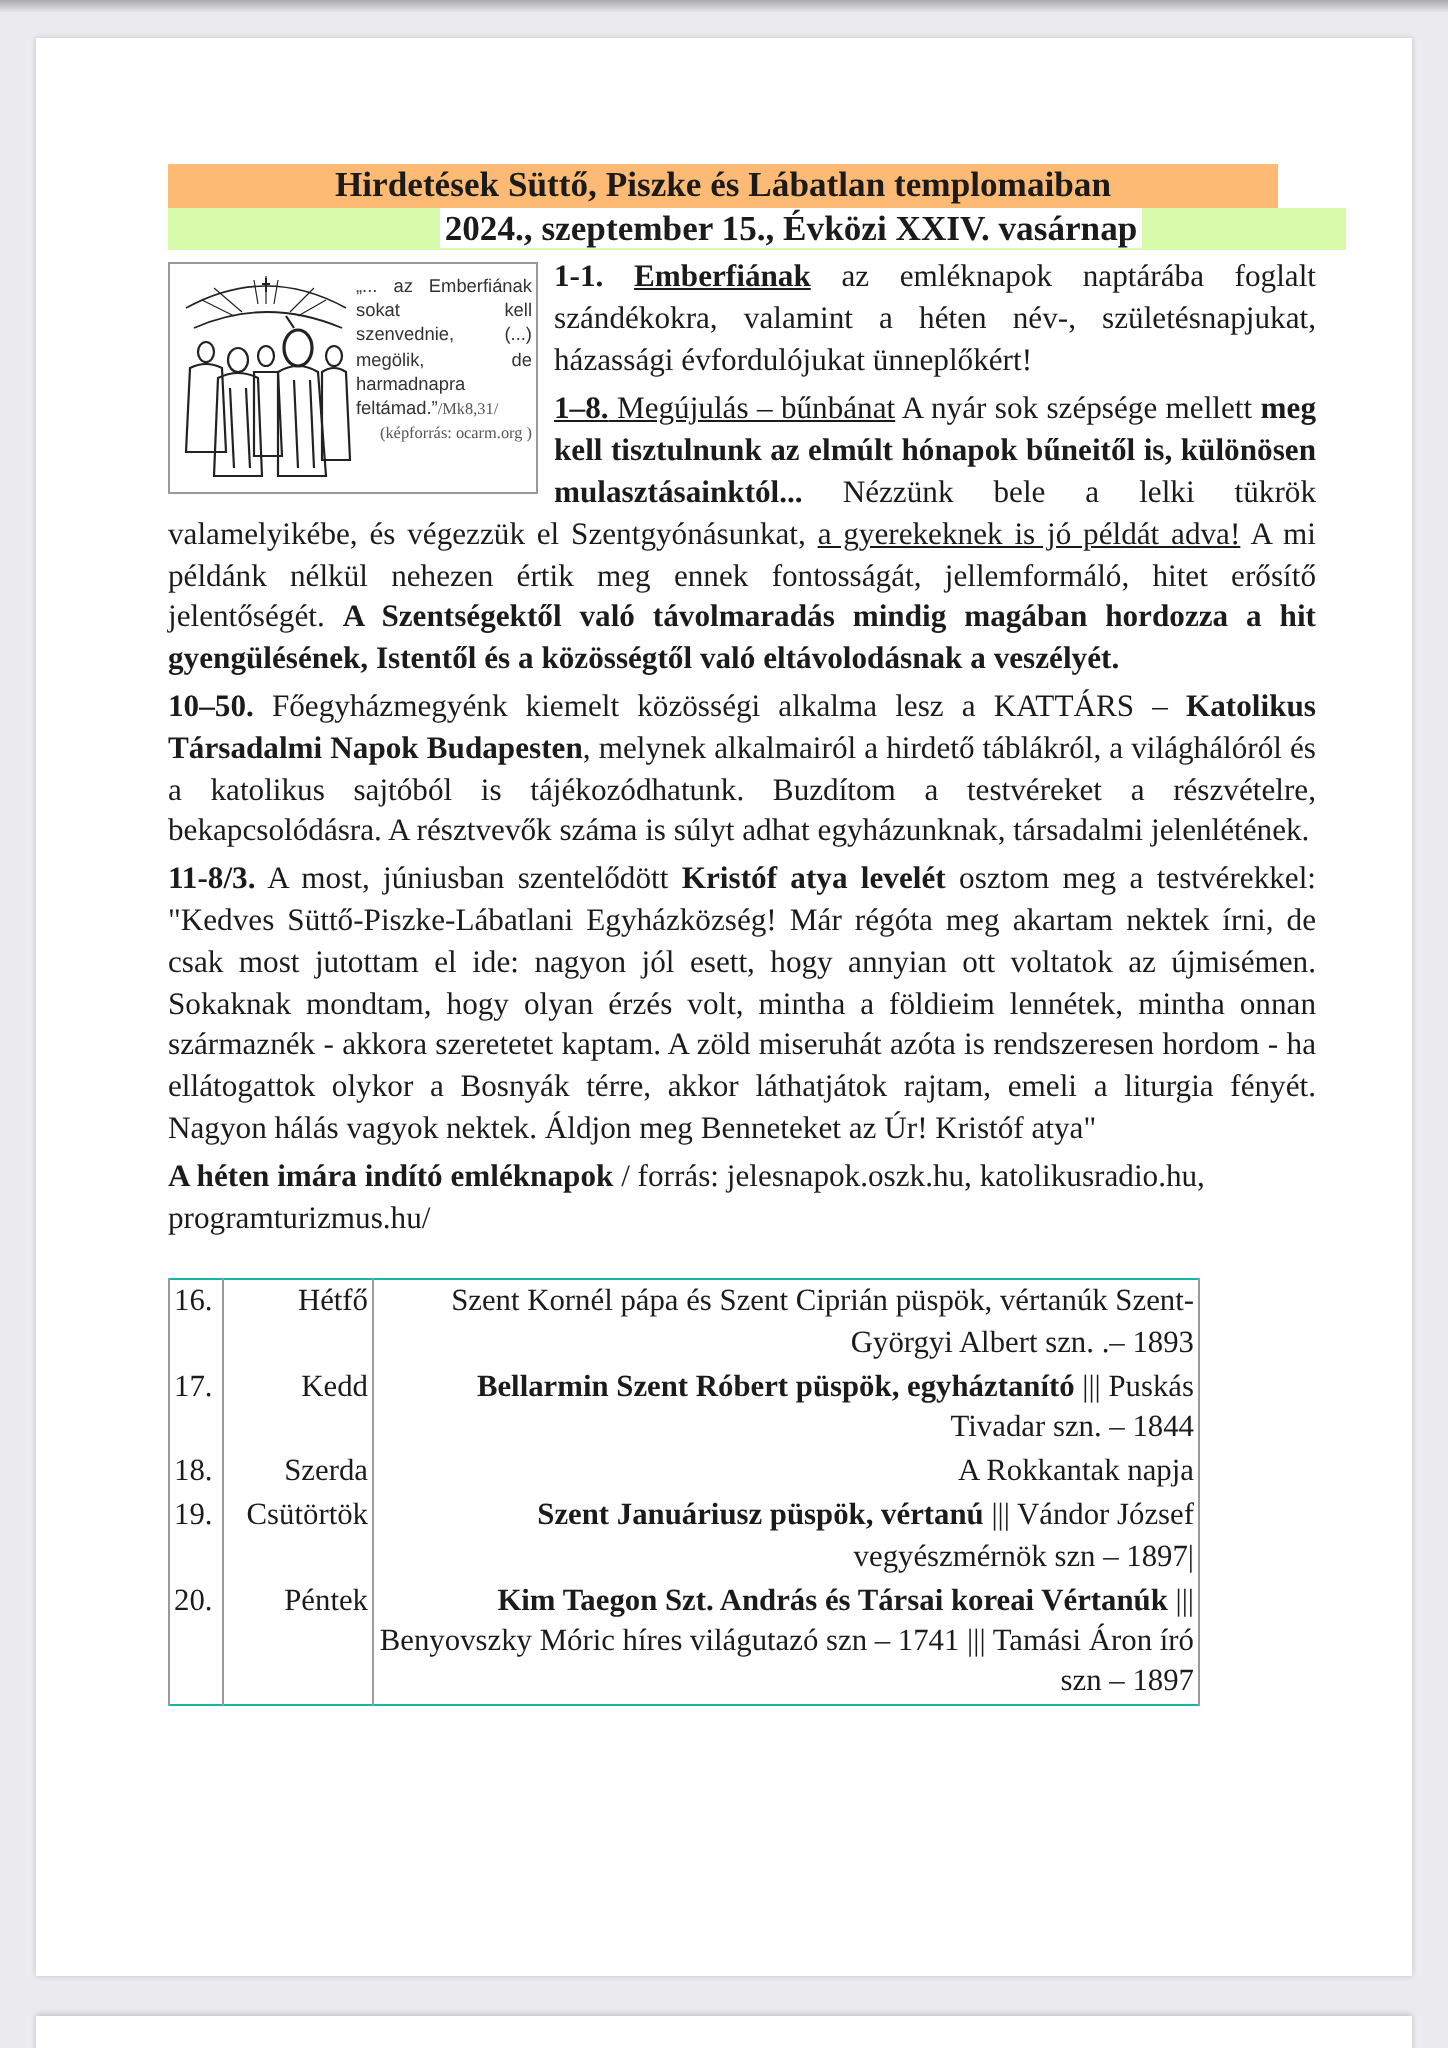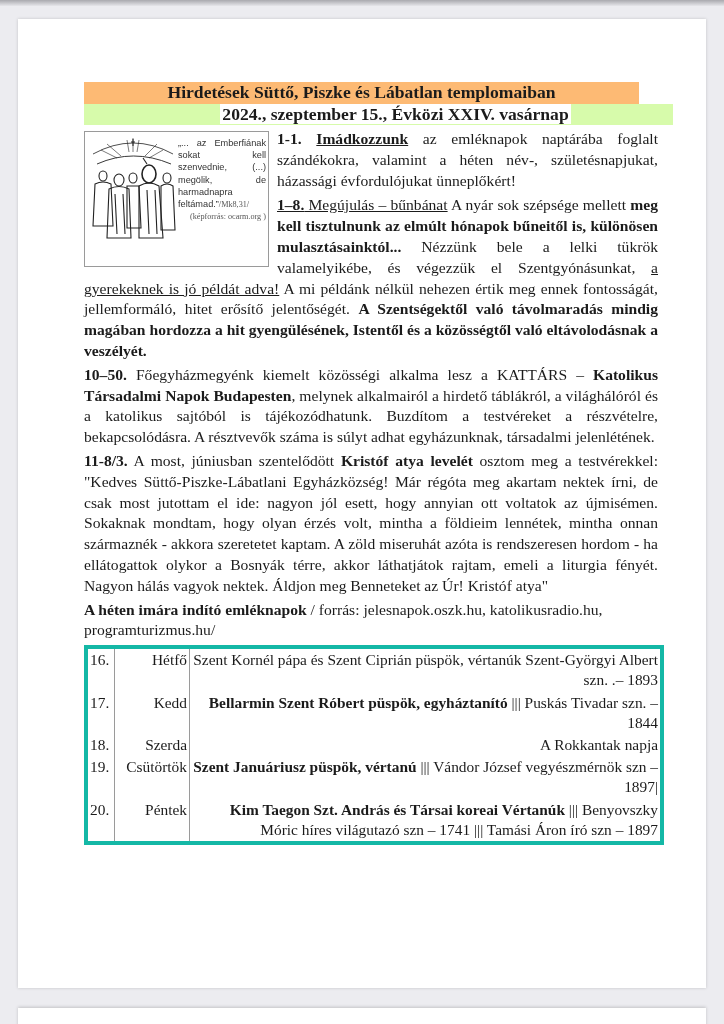--- a/index.html
+++ b/index.html
@@ -30,44 +30,44 @@
       line-height: 20.8px;
     }
     .band {
       text-align: center; font-weight: bold; font-size: 17.6px; line-height: 21.5px;
       width: 555px; margin-left: 0;
     }
     .band1 { background: #fdba74; }
     .band2 { background: #d7fbab; position: relative; padding-left: 34px; }
     .band2 span { background: #ffffff; padding: 0 2px; }
     .figure {
-      float: left; width: 185px; height: 136px;
+      float: left; width: 185px; height: 116px;
       border: 1px solid #9a9a9a; margin: 6px 8px 2px 0;
       position: relative; box-sizing: border-box; background: #fff;
     }
     .figure svg { position: absolute; left: 2px; top: 2px; }
     .caption {
       position: absolute; left: 93px; top: 5px; width: 88px;
       font-family: "Liberation Sans", sans-serif; font-size: 9.2px; line-height: 12.2px;
       color: #333; text-align: justify;
     }
     .caption .ref { font-family: "Liberation Serif", serif; font-size: 8.2px; color: #555; }
     .caption .src { font-family: "Liberation Serif", serif; font-size: 8.2px; color: #555; display: block; text-align: right; }
     p { margin: 0; text-align: justify; }
     .p1 { padding-top: 4px; }
     .p2 { margin-top: 4px; }
     .p3, .p4, .p5 { margin-top: 3px; }
     .u { text-decoration: underline; }
     b { font-weight: bold; }
     table.days {
       clear: both;
       border-collapse: collapse;
-      width: 580px; margin-top: 4px;
+      width: 516px; margin-top: 19px;
       font-size: 15.4px; line-height: 20.2px;
-      border: 4px solid #14b8a6;
+      border: 1px solid #14b8a6;
     }
     table.days td {
       border-left: 1px solid #9a9a9a; border-right: 1px solid #9a9a9a;
       vertical-align: top; padding: 1px 2px;
       text-align: right;
     }
     td.num { width: 22px; text-align: left !important; }
     td.day { width: 70px; }
     .lastrow td { padding-bottom: 2px; }
   </style>
@@ -104,21 +104,21 @@
           <ellipse cx="80" cy="44" rx="4" ry="5"></ellipse>
           <path d="M74 52 Q80 48 86 52 L88 96 L74 96 Z"></path>
         </g>
       </svg>
       <div class="caption">
         <span>„... az Emberfiának sokat kell szenvednie, (...) megölik, de harmadnapra feltámad.”</span><span class="ref">/Mk8,31/</span>
         <span class="src">(képforrás: ocarm.org )</span>
       </div>
     </div>
 
-    <p class="p1"><b>1-1.</b> <b class="u">Imádkozzunk</b><span> az emléknapok naptárába foglalt szándékokra, valamint a héten név-, születésnapjukat, házassági évfordulójukat ünneplőkért!</span></p>
+    <p class="p1"><b>1-1.</b> <b class="u">Emberfiának</b><span> az emléknapok naptárába foglalt szándékokra, valamint a héten név-, születésnapjukat, házassági évfordulójukat ünneplőkért!</span></p>
 
     <p class="p2"><span class="u"><b>1–8.</b><span> Megújulás – bűnbánat</span></span><span> A nyár sok szépsége mellett </span><b>meg kell tisztulnunk az elmúlt hónapok bűneitől is, különösen mulasztásainktól...</b><span> Nézzünk bele a lelki tükrök valamelyikébe, és végezzük el Szentgyónásunkat, </span><span class="u">a gyerekeknek is jó példát adva!</span><span> A mi példánk nélkül nehezen értik meg ennek fontosságát, jellemformáló, hitet erősítő jelentőségét. </span><b>A Szentségektől való távolmaradás mindig magában hordozza a hit gyengülésének, Istentől és a közösségtől való eltávolodásnak a veszélyét.</b></p>
 
     <p class="p3"><b>10–50.</b><span> Főegyházmegyénk kiemelt közösségi alkalma lesz a KATTÁRS – </span><b>Katolikus Társadalmi Napok Budapesten</b><span>, melynek alkalmairól a hirdető táblákról, a világhálóról és a katolikus sajtóból is tájékozódhatunk. Buzdítom a testvéreket a részvételre, bekapcsolódásra. A résztvevők száma is súlyt adhat egyházunknak, társadalmi jelenlétének.</span></p>
 
     <p class="p4"><b>11-8/3.</b><span> A most, júniusban szentelődött </span><b>Kristóf atya levelét</b><span> osztom meg a testvérekkel: "Kedves Süttő-Piszke-Lábatlani Egyházközség! Már régóta meg akartam nektek írni, de csak most jutottam el ide: nagyon jól esett, hogy annyian ott voltatok az újmisémen. Sokaknak mondtam, hogy olyan érzés volt, mintha a földieim lennétek, mintha onnan származnék - akkora szeretetet kaptam. A zöld miseruhát azóta is rendszeresen hordom - ha ellátogattok olykor a Bosnyák térre, akkor láthatjátok rajtam, emeli a liturgia fényét. Nagyon hálás vagyok nektek. Áldjon meg Benneteket az Úr! Kristóf atya"</span></p>
 
     <p class="p5" style="text-align:left;"><b>A héten imára indító emléknapok</b><span>  / forrás: jelesnapok.oszk.hu, katolikusradio.hu, programturizmus.hu/</span></p>
 
     <table class="days">

